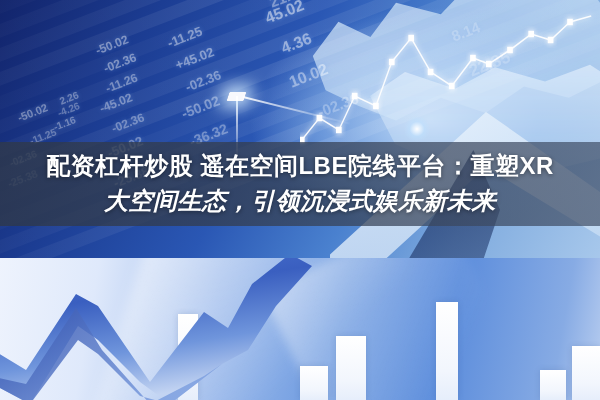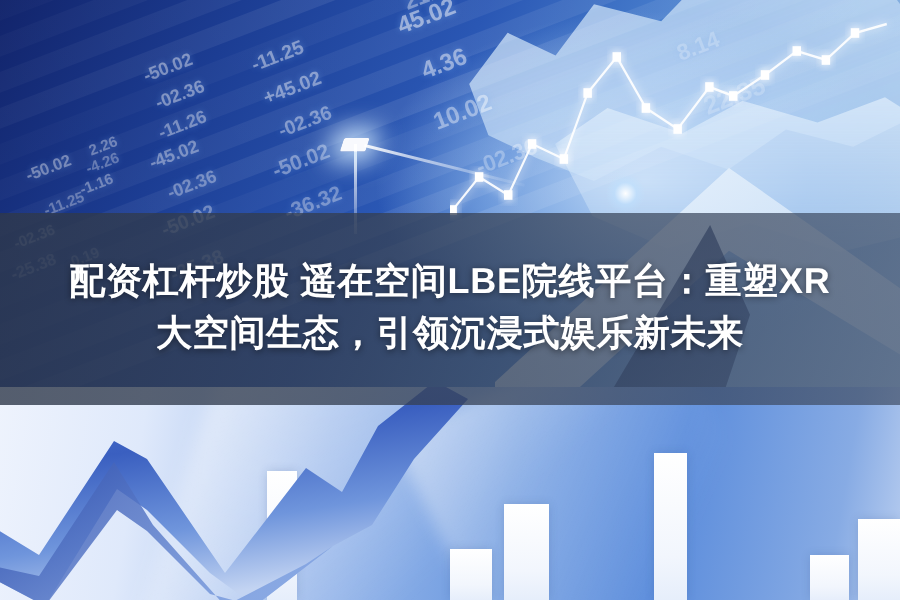--- a/index.html
+++ b/index.html
@@ -116,40 +116,40 @@
   .bar{
     position:absolute;bottom:0;
     background:linear-gradient(180deg,#ffffff,#f2f6fd 70%,#e6eefb);
     box-shadow:0 0 6px rgba(40,70,130,.18);
   }
   
   .ribbon{position:absolute;left:-10px;top:-4px;width:400px;height:150px;}
 
   
   .text-band{
-    position:absolute;left:0;top:142px;width:600px;height:128px;
+    position:absolute;left:0;top:142px;width:600px;height:84px;
     background:linear-gradient(90deg,rgba(46,56,74,.80) 0%,rgba(52,62,80,.76) 40%,rgba(58,70,92,.72) 72%,rgba(64,78,102,.70) 100%);
     display:flex;flex-direction:column;
     align-items:center;justify-content:center;
     box-sizing:border-box;
     padding:0 34px;
   }
   .headline{
     margin:0;
     color:#ffffff;
     font-size:24px;
     font-weight:700;
     line-height:1.45;
     text-align:center;
     letter-spacing:.5px;
     text-shadow:0 1px 4px rgba(0,0,0,.45);
     font-family:"Liberation Sans","DejaVu Sans",sans-serif;
     white-space:nowrap;
   }
-  .headline .l2{display:block;}
+  .headline .l2{display:block;font-style:italic;}
 </style>
 </head>
 <body>
 
 <div id="banner">
 
   <div class="top-sky"></div>
   <div class="map-blob"></div>
   <div class="map-blob2"></div>
 

